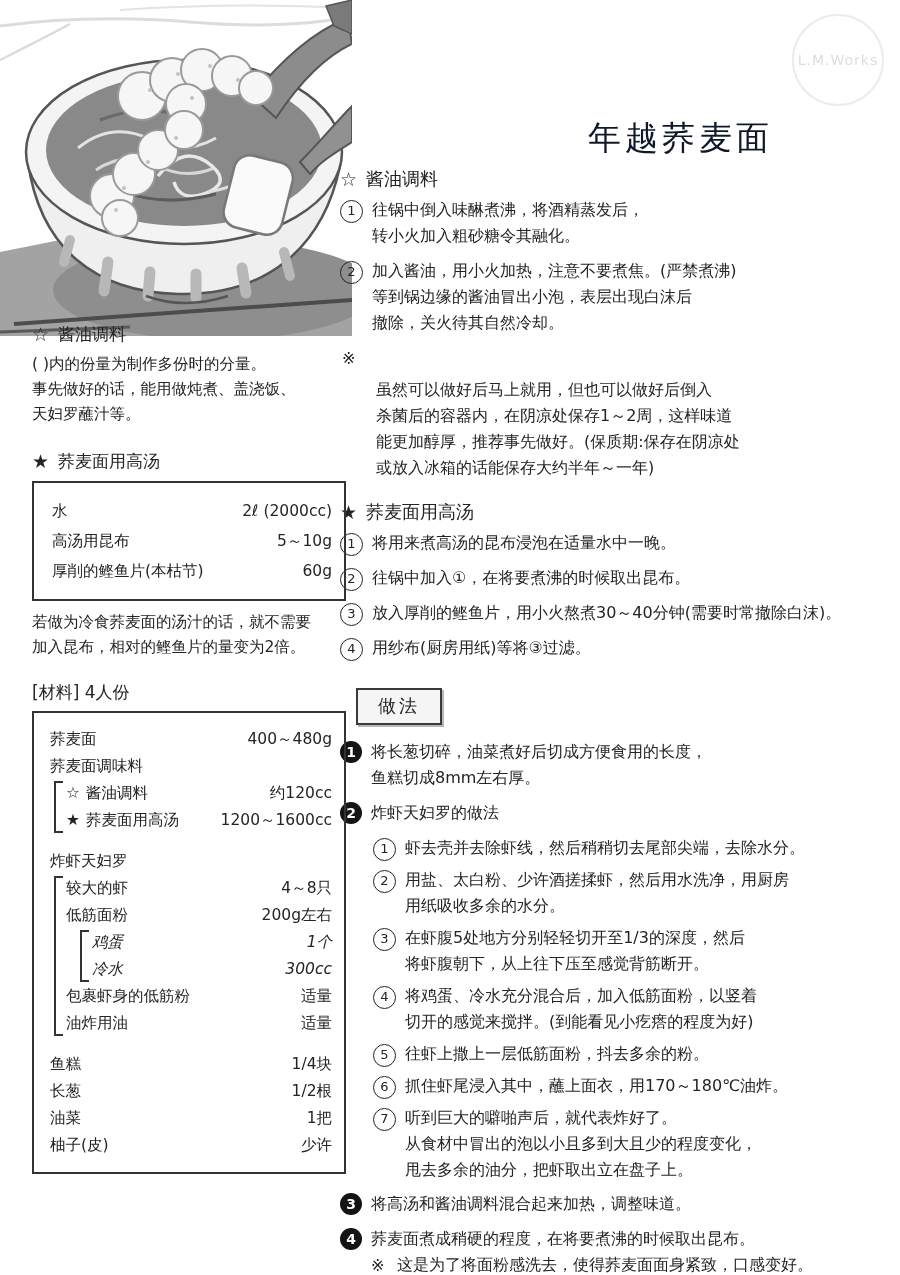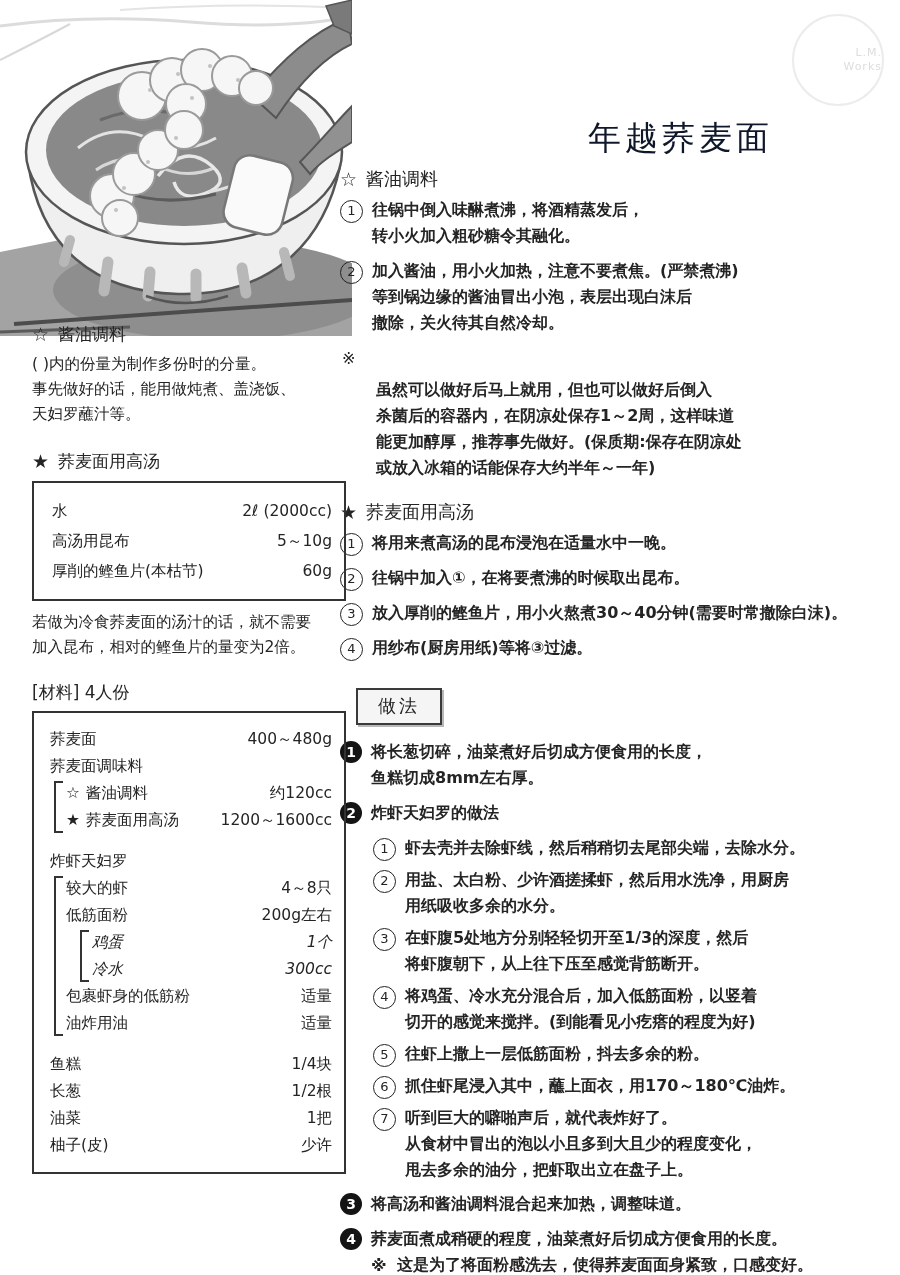--- a/index.html
+++ b/index.html
@@ -2,34 +2,34 @@
 <html><head>
 <meta charset="utf-8">
 <style>
   html,body{margin:0;padding:0;background:#fff;}
   .page{position:relative;width:900px;height:1275px;background:#ffffff;overflow:hidden;
         font-family:"DejaVu Sans",sans-serif;color:#2b2b2b;}
   
   .illus{position:absolute;left:0;top:0;width:352px;height:336px;}
   
   .logo{position:absolute;right:16px;top:14px;width:88px;height:88px;border:2px solid #ececec;
-        border-radius:50%;display:flex;flex-direction:column;align-items:flex-end;justify-content:center;
-        color:#ddd;font-size:11px;line-height:14px;letter-spacing:1px;}
+        border-radius:50%;display:flex;flex-direction:row;align-items:center;justify-content:center;
+        color:#ddd;font-size:14px;line-height:14px;letter-spacing:1px;}
   
   .title{position:absolute;left:588px;top:116px;font-size:33px;letter-spacing:4px;color:#0f172a;}
   
   .right-col{position:absolute;left:340px;top:166px;width:560px;font-size:16px;line-height:26px;color:#242424;}
   .sec-heading{display:flex;align-items:center;gap:9px;font-size:18px;margin-bottom:5px;}
   .star{font-size:19px;}
   .step{display:flex;gap:9px;margin-bottom:9px;}
   .num-ring{flex:0 0 21px;height:21px;margin-top:3px;border:1.6px solid #222;border-radius:50%;
             font-size:13px;line-height:20px;text-align:center;}
   .num-fill{flex:0 0 22px;height:22px;margin-top:2px;background:#141414;color:#fff;border-radius:50%;
             font-size:14px;line-height:22px;text-align:center;font-weight:bold;}
-  .lines{flex:1;font-weight:bold;}
+  .lines{flex:1;}
   .noteblock{display:flex;gap:8px;margin:2px 0 10px 2px;}
   .notemark{flex:0 0 18px;margin-top:1px;}
   .note-ind{padding-left:8px;margin-top:32px;}
   .gap8{height:8px;} .gap14{height:14px;} .gap18{height:18px;}
   .method-label{display:inline-block;border:2px solid #3a3a3a;background:#f5f5f5;
                 padding:3px 20px 4px;font-size:18px;letter-spacing:3px;margin:4px 16px 14px;
                 box-shadow:2px 2px 0 rgba(0,0,0,.28);}
   .substeps{padding-left:33px;margin-bottom:8px;}
   .substeps .step{margin-bottom:6px;}
   
@@ -255,21 +255,21 @@
     </div>
     <div class="step">
       <span class="num-fill">3</span>
       <div class="lines">
           <div>将高汤和酱油调料混合起来加热，调整味道。</div>
         </div>
     </div>
     <div class="step">
       <span class="num-fill">4</span>
       <div class="lines">
-        <div>荞麦面煮成稍硬的程度，油菜煮好后切成方便食用的长度。</div>
+        <div>荞麦面煮成稍硬的程度，在将要煮沸的时候取出昆布。</div>
         <div class="noteblock" style="margin:0;">
           <span class="notemark">※</span>
           <div class="lines">
             <div>这是为了将面粉感洗去，使得荞麦面面身紧致，口感变好。</div>
             <div>如果不过水直接将面放入汤中的话，会使汤汁浑浊粘稠。</div>
           </div>
         </div>
       </div>
     </div>
     

